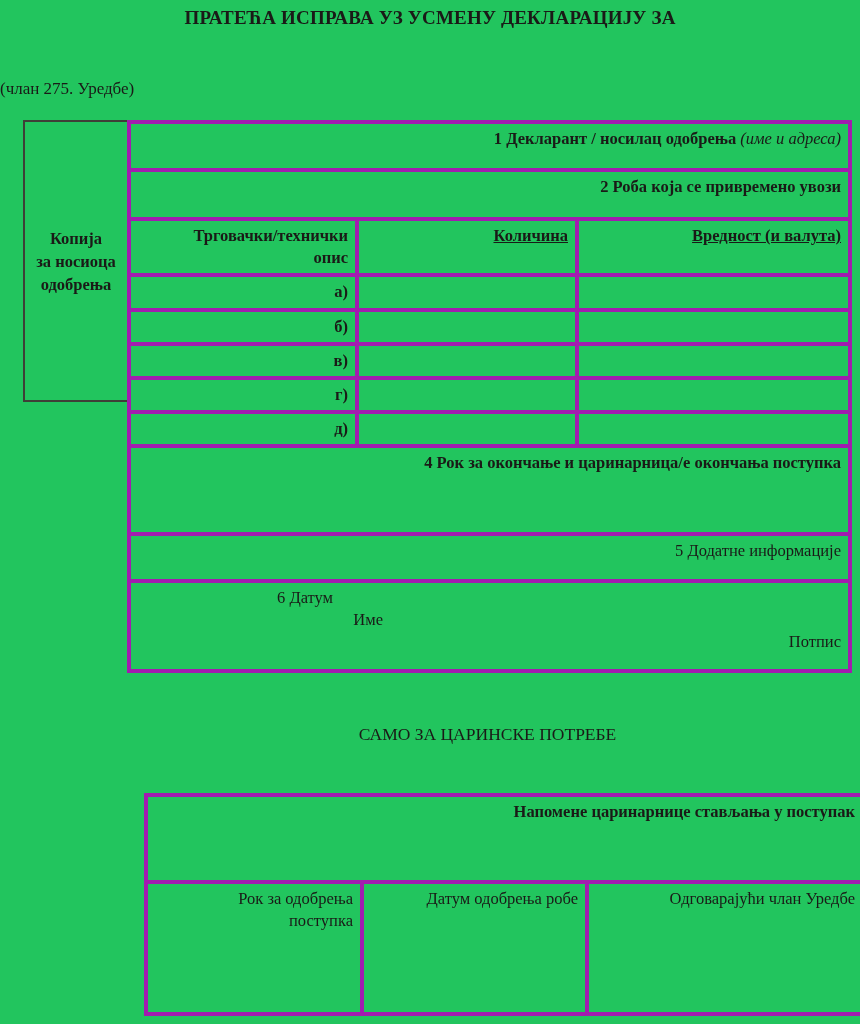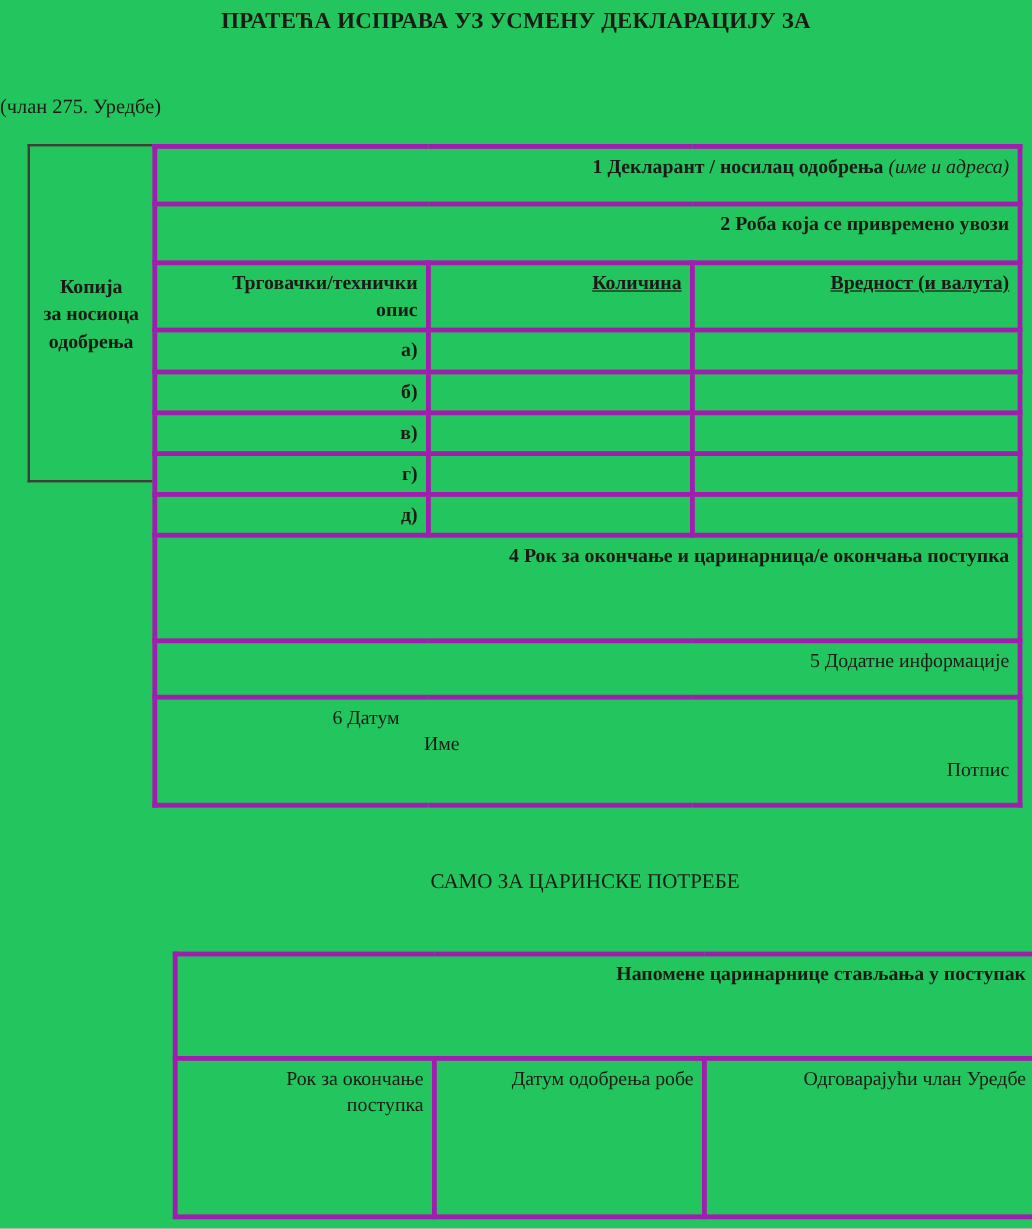--- a/index.html
+++ b/index.html
@@ -191,21 +191,21 @@
       <col style="width:216px">
       <col style="width:225px">
       <col style="width:277px">
     </colgroup>
     <tbody>
         <tr>
       <td colspan="3" style="height:87px" class="b">Напомене царинарнице стављања у поступак</td>
     </tr>
     <tr>
       <td style="height:132px">
-        <span class="cell-wrap">Рок за окончање поступка</span>
+        <span class="cell-wrap">Рок за одобрења поступка</span>
       </td>
       <td>
         <span>Датум одобрења робе</span>
       </td>
       <td>
         <span>Одговарајући члан Уредбе</span>
       </td>
     </tr>
   </tbody>
     </table>

